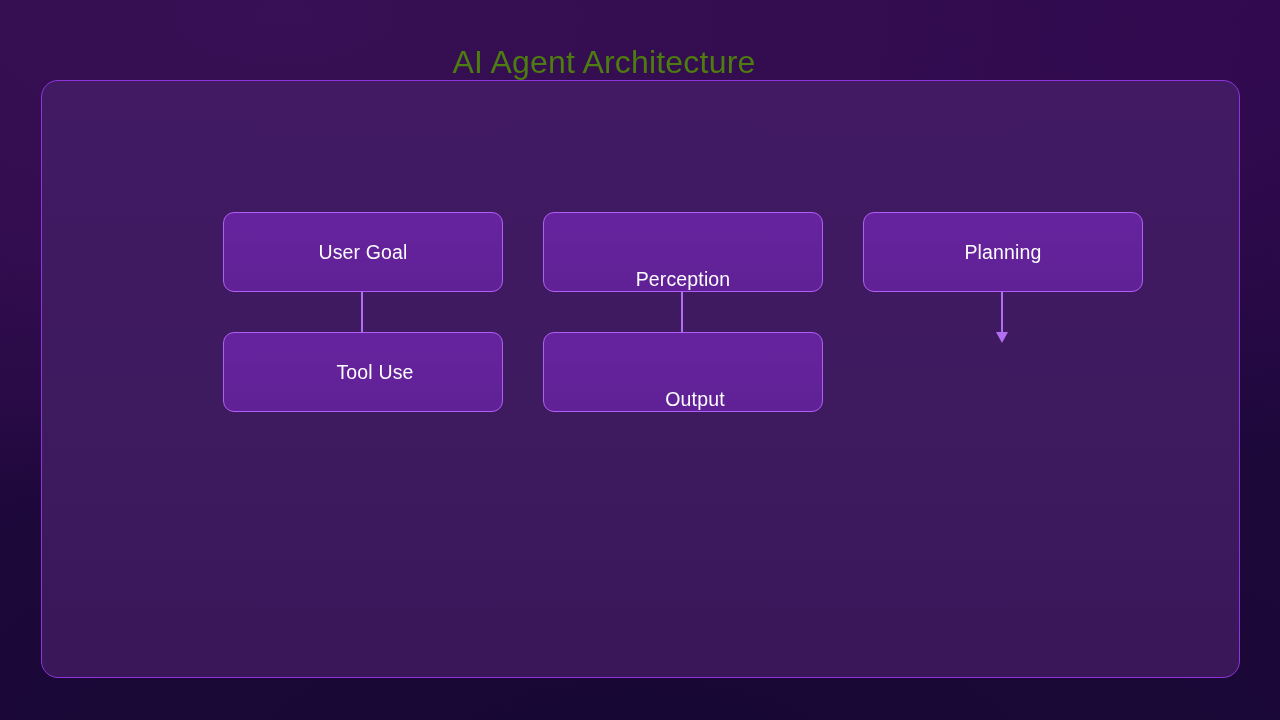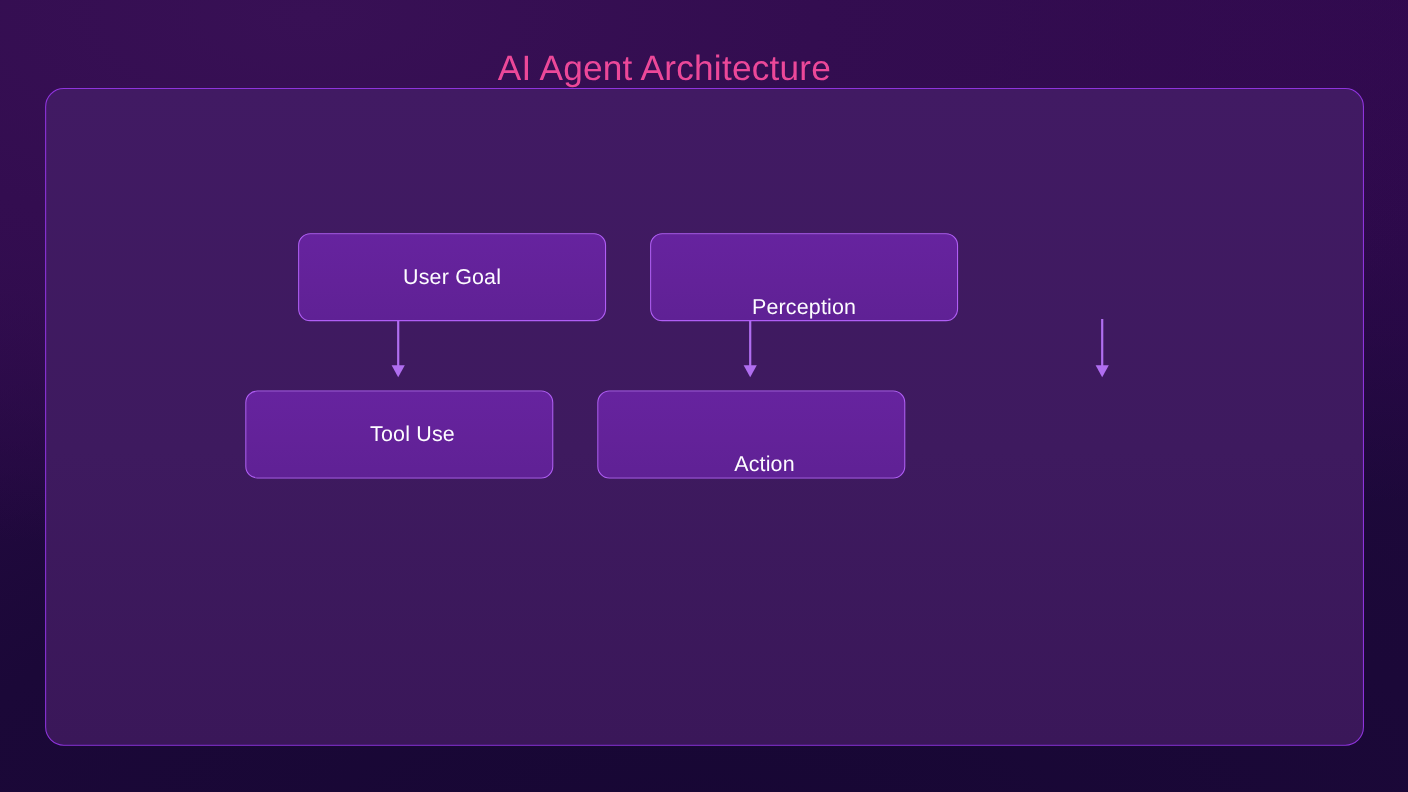--- a/index.html
+++ b/index.html
@@ -31,21 +31,21 @@
   #diagram-title {
     position: absolute;
     left: 0;
     top: 21px;
     width: 1208px;
     text-align: center;
     font-size: 32px;
     font-weight: 400;
     line-height: 40px;
     letter-spacing: 0.2px;
-    color: #ec4899;
+    color: #4d7c0f;
     white-space: nowrap;
   }
 
   
   #diagram-panel {
     position: absolute;
     left: 41px;
     top: 80px;
     width: 1199px;
     height: 598px;
@@ -66,22 +66,22 @@
     border-radius: 11px;
     display: flex;
     align-items: center;
     justify-content: center;
     color: #fdfcff;
     font-size: 19.5px;
     font-weight: 400;
     letter-spacing: 0.15px;
     white-space: nowrap;
   }
-  .node.row1 { top: 131px; margin-left: 48px; }
-  .node.row2 { top: 274px; padding-left: 24px; }
+  .node.row1 { top: 131px; }
+  .node.row2 { top: 251px; padding-left: 24px; }
   .node.col1 { left: 181px; }
   .node.col2 { left: 501px; align-items: flex-end; }
   .node.col3 { left: 821px; }
 
   
   .arrow {
     position: absolute;
     top: 209px;
     width: 14px;
     height: 54px;
@@ -132,23 +132,26 @@
   </div>
 
   <div class="node row1 col1">
     <span>User Goal</span>
   </div>
 
   <div class="node row1 col2">
     <span>Perception</span>
   </div>
 
+  <div class="node row1 col3">
+    <span>Planning</span>
+  </div>
 
   <div class="node row2 col1">
     <span>Tool Use</span>
   </div>
 
   <div class="node row2 col2">
-    <span>Action</span>
+    <span>Output</span>
   </div>
 
 
 </div>
 
 </body></html>

